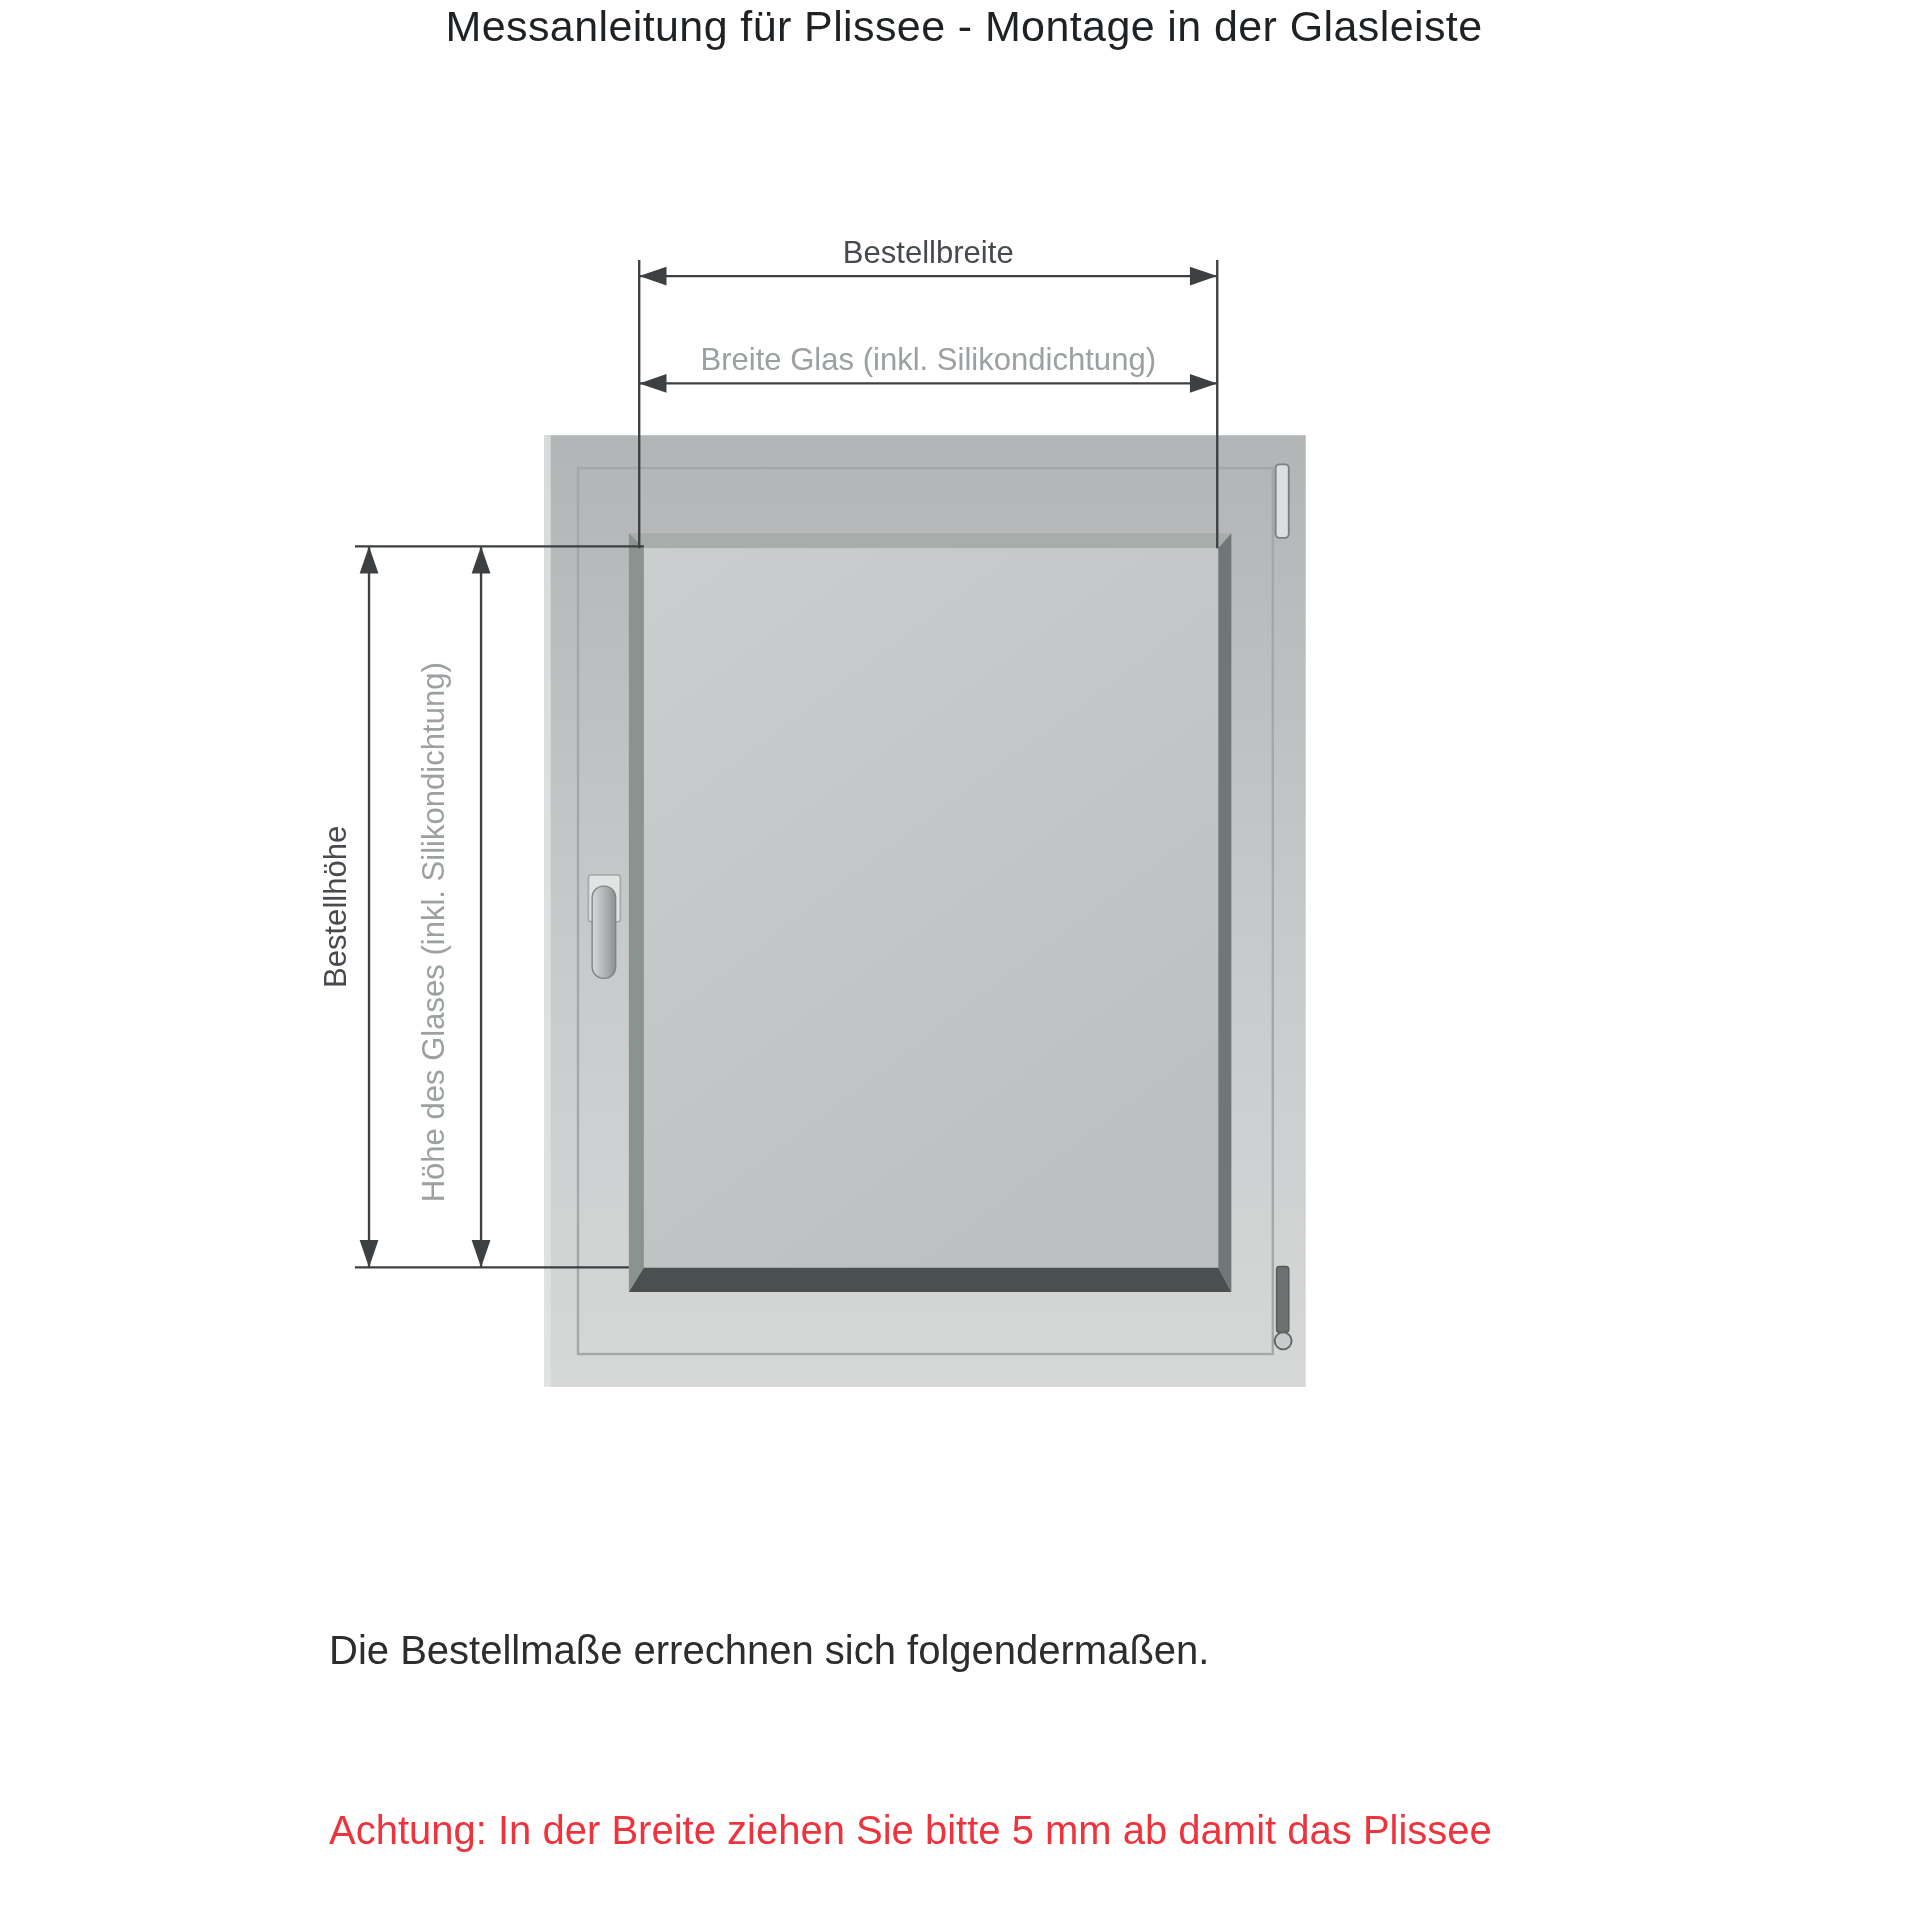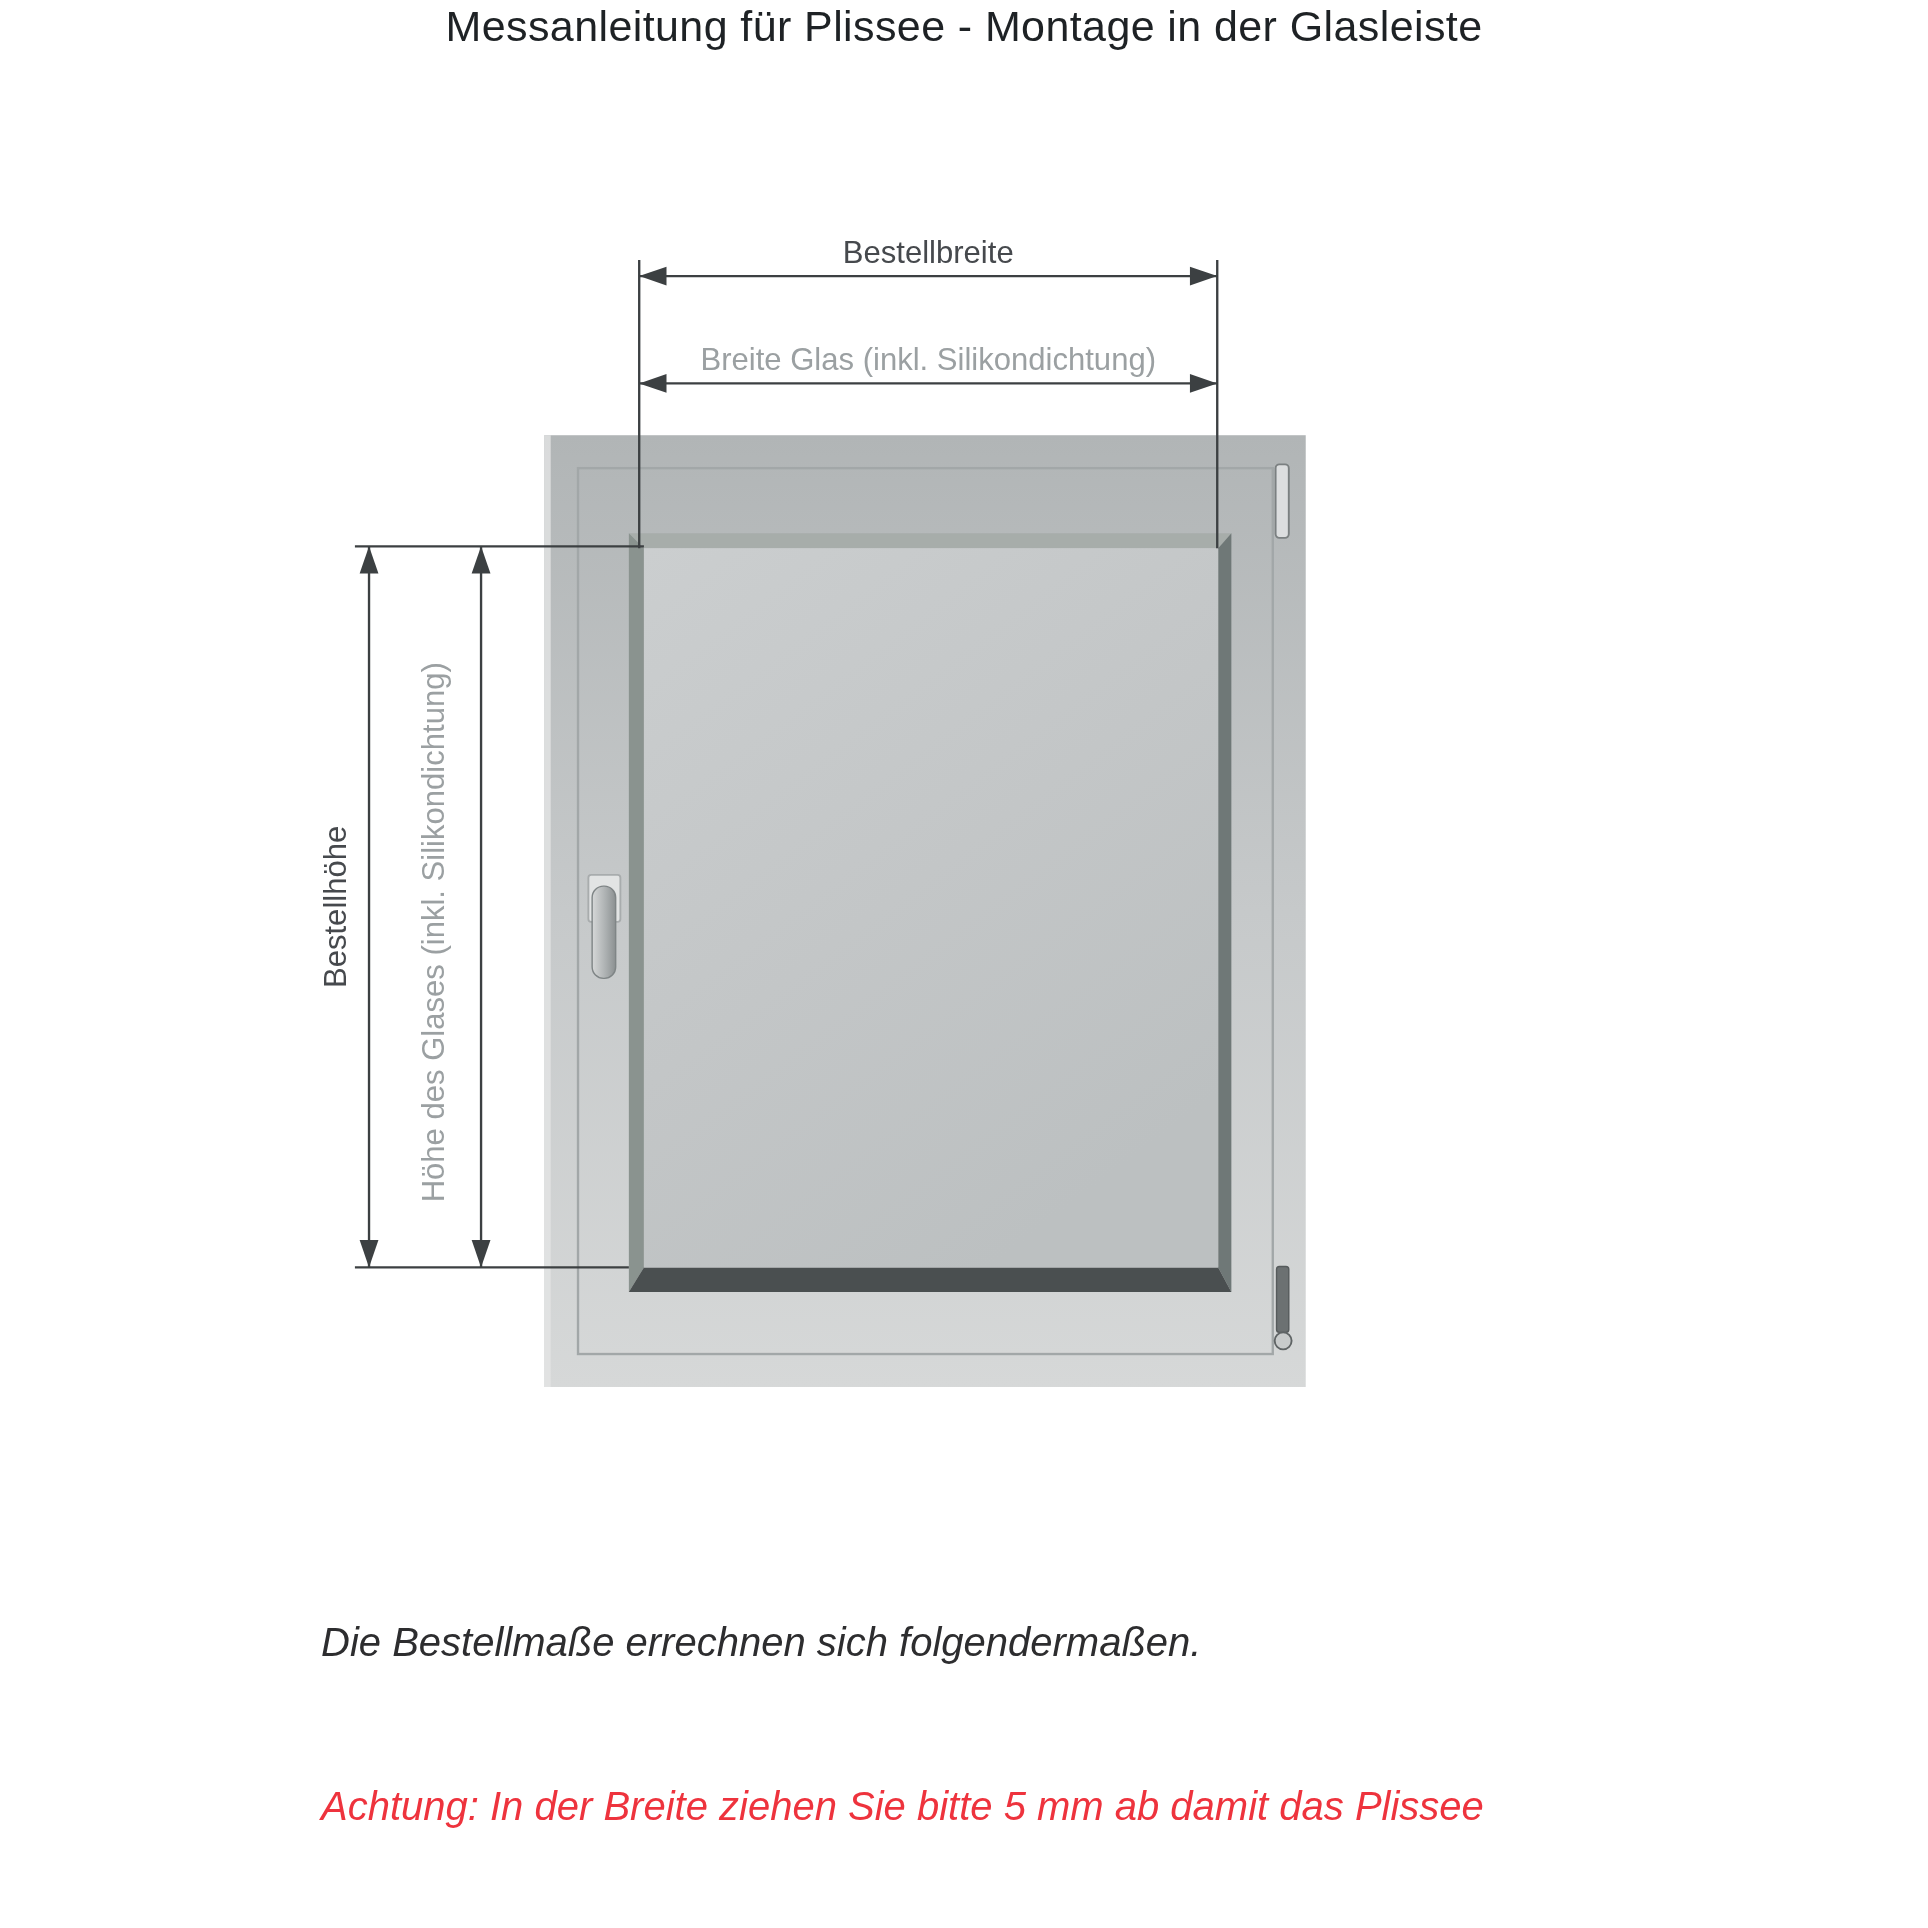--- a/index.html
+++ b/index.html
@@ -35,21 +35,21 @@
   .dim-label-gray{fill:#9ba0a2;}
   .text-block{
     position:absolute;
     left:317px;
     top:1508px;
     width:1563px;
     font-size:40px;
     line-height:52px;
     white-space:pre-wrap;
   }
-  .text-block p{margin:4px;padding:0;font-style:italic;}
+  .text-block p{margin:12px;padding:0;}
   .warning{color:#ee333d;}
 </style>
 </head>
 <body>
 
 <div class="page">
 
   <div class="page-title">Messanleitung für Plissee - Montage in der Glasleiste</div>
 
   <svg class="diagram" viewBox="0 0 2048 1580" aria-hidden="true">

